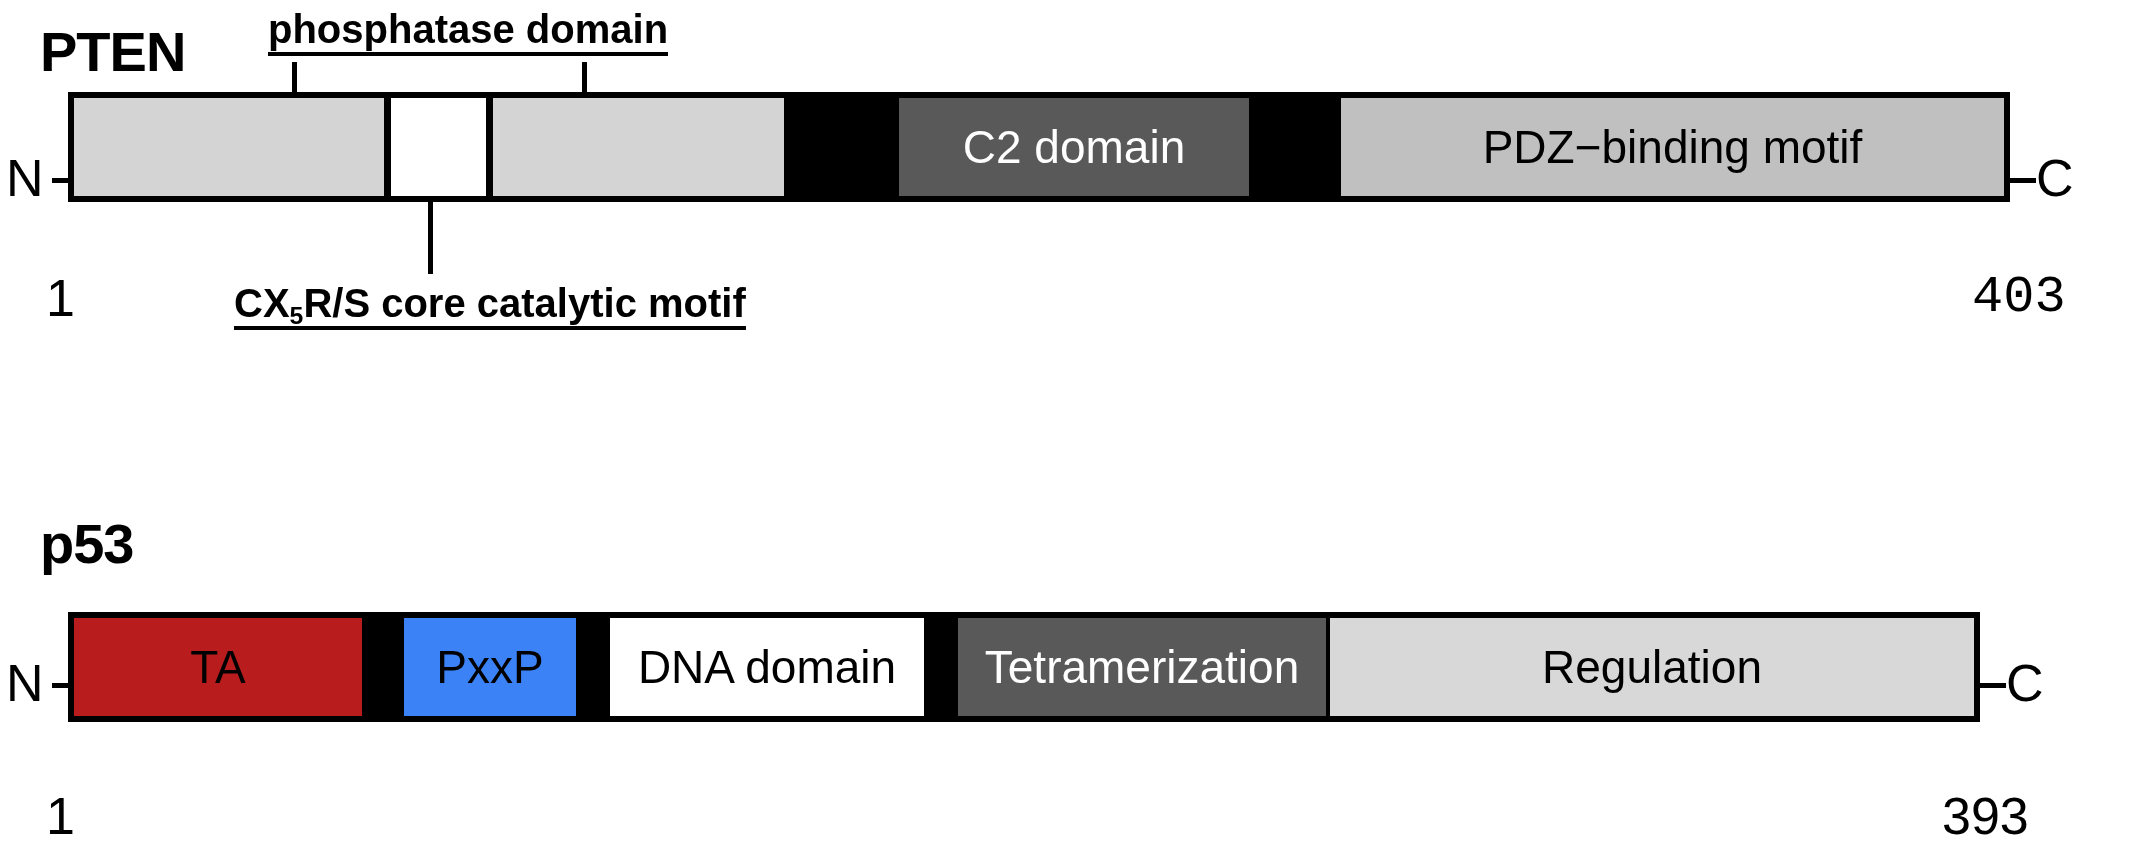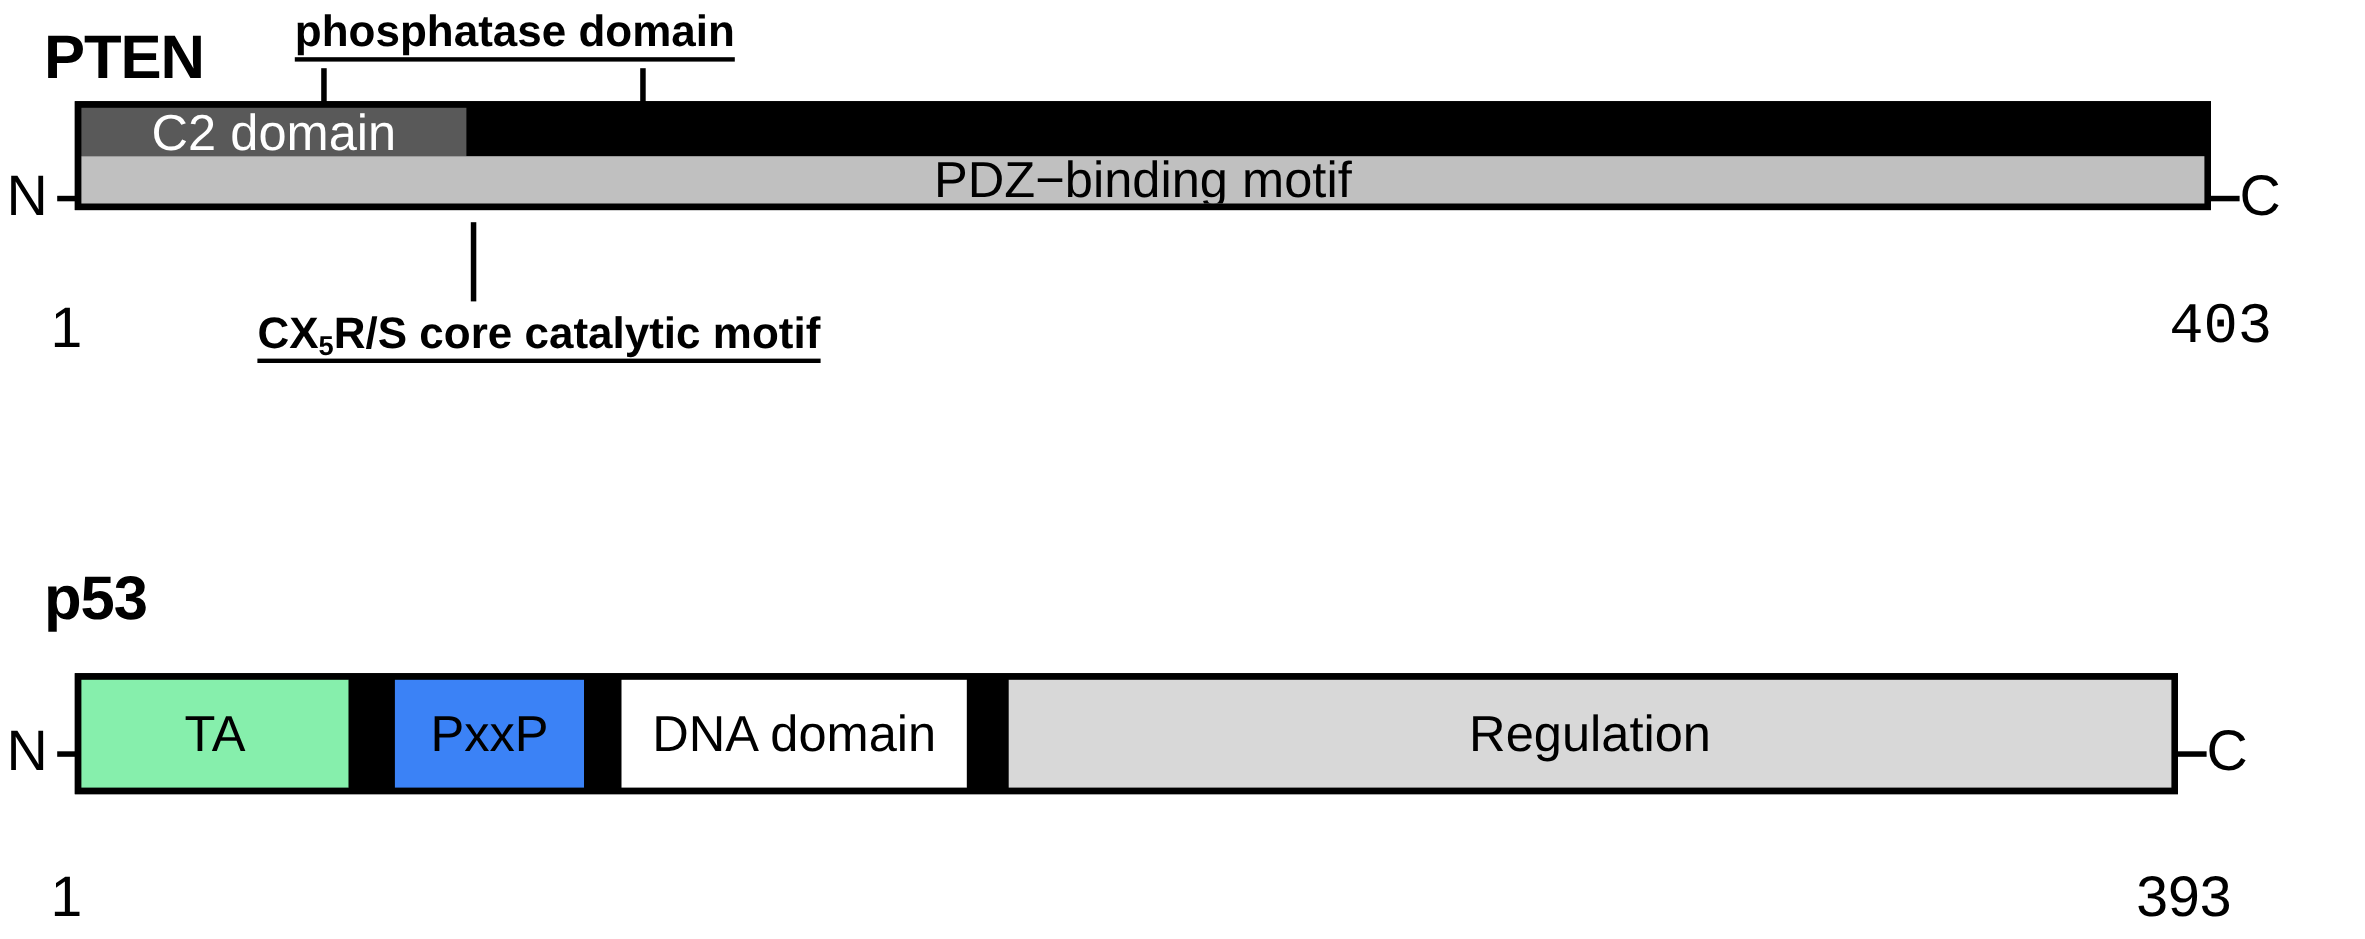--- a/index.html
+++ b/index.html
@@ -102,21 +102,21 @@
 
   <div class="protein-name" style="left:40px; top:8px;margin-top:16px;">PTEN</div>
 
   <div class="annotation" style="left:268px; top:8px;">phosphatase domain</div>
   <div class="leader" style="left:292px; top:62px; height:72px;"></div>
   <div class="leader" style="left:582px; top:62px; height:78px;"></div>
 
   <div class="terminus" style="left:6px; top:152px;">N</div>
   <div class="terminus-tick" style="left:52px; top:178px; width:24px;"></div>
 
-  <div class="protein-bar" style="left:68px; top:92px; width:1942px; height:99px;flex-direction:column;">
+  <div class="protein-bar" style="left:68px; top:92px; width:1942px; height:110px;">
 
     <div class="seg" style="width:310px; background:#d4d4d4; color:#000000;"></div>
 
     <div class="seg" style="width:7px; background:#000000;"></div>
 
     <div class="seg" style="width:95px; background:#ffffff; color:#000000;"></div>
 
     <div class="seg" style="width:7px; background:#000000;"></div>
 
     <div class="seg" style="width:291px; background:#d4d4d4; color:#000000;"></div>
@@ -139,32 +139,33 @@
   <div class="leader" style="left:428px; top:202px; height:72px;"></div>
   <div class="annotation" style="left:234px; top:282px;"><span>CX</span><sub>5</sub><span>R/S core catalytic motif</span></div>
 
   <div class="protein-name" style="left:40px; top:516px;">p53</div>
 
   <div class="terminus" style="left:6px; top:657px;">N</div>
   <div class="terminus-tick" style="left:52px; top:683px; width:24px;"></div>
 
   <div class="protein-bar" style="left:68px; top:612px; width:1912px; height:110px;">
 
-    <div class="seg" style="width:243px; background:#86efac; color:#000000;">TA</div>
+    <div class="seg" style="width:288px; background:#b91c1c; color:#000000;">TA</div>
 
     <div class="seg seg-gap" style="width:42px;"></div>
 
     <div class="seg" style="width:172px; background:#3b82f6; color:#000000;">PxxP</div>
 
     <div class="seg seg-gap" style="width:34px;"></div>
 
     <div class="seg" style="width:314px; background:#ffffff; color:#000000;">DNA domain</div>
 
     <div class="seg seg-gap" style="width:34px;"></div>
 
+    <div class="seg" style="width:368px; background:#595959; color:#ffffff;">Tetramerization</div>
 
     <div class="seg" style="width:4px; background:#000000;"></div>
 
     <div class="seg" style="flex:1 1 auto; background:#d8d8d8; color:#000000;">Regulation</div>
   </div>
 
   <div class="terminus-tick" style="left:1980px; top:683px; width:26px;"></div>
   <div class="terminus" style="left:2006px; top:657px;">C</div>
 
   <div class="residue-num" style="left:46px; top:790px;">1</div>

